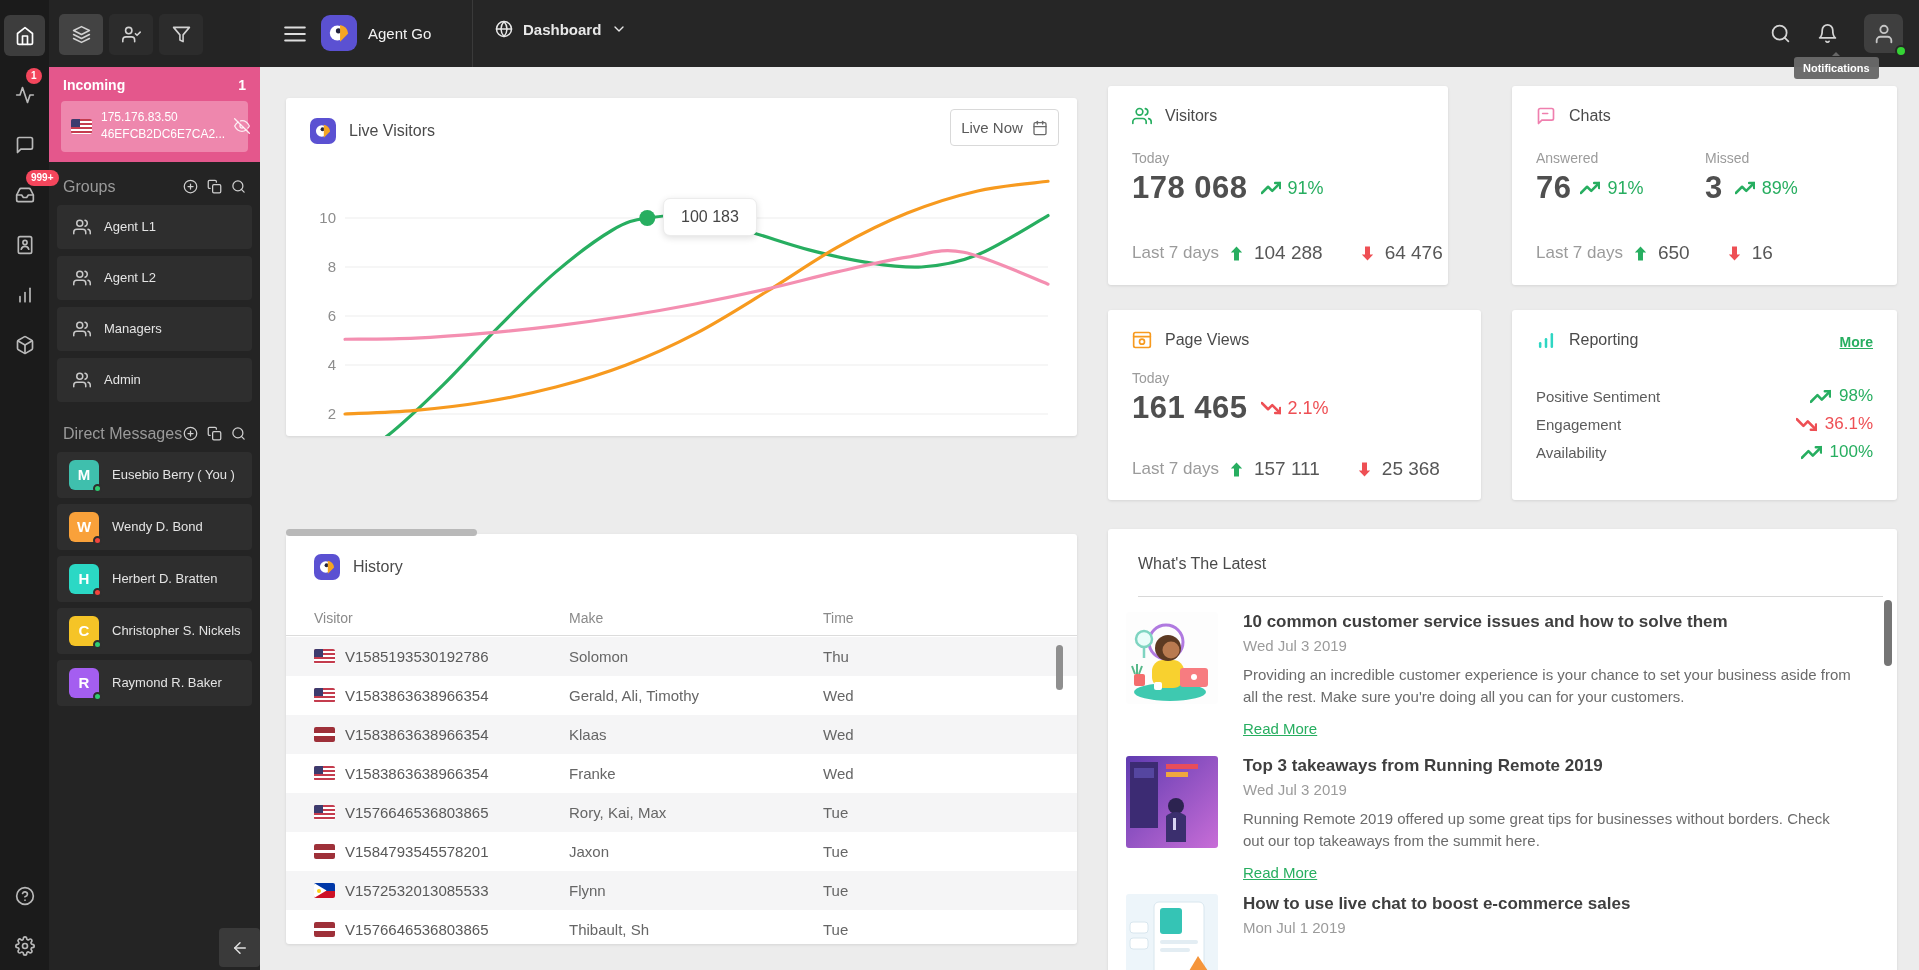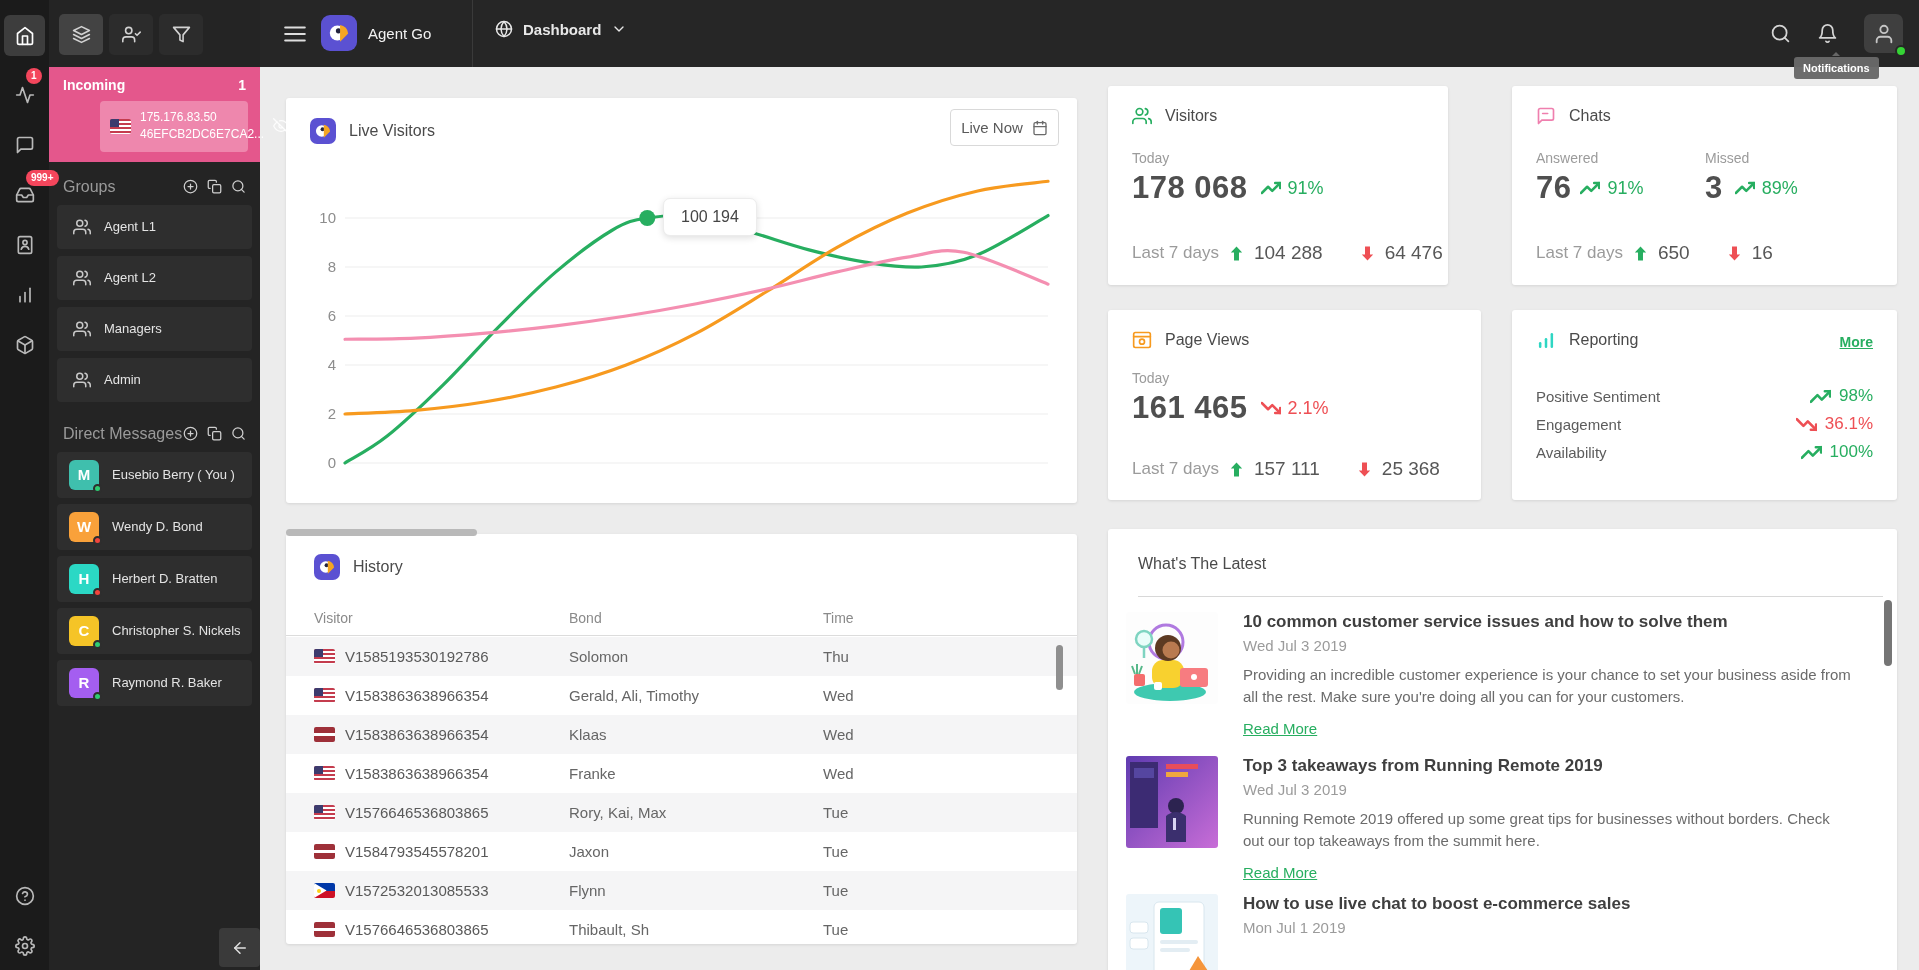--- a/index.html
+++ b/index.html
@@ -14,21 +14,21 @@
   .rail-btn.active { background:#3d3d3d; color:#fff; }
   .badge { position:absolute; background:#f4465c; color:#fff; font-size:10px; font-weight:bold; border-radius:9px; padding:2px 5px; line-height:1.2; z-index:40; }
 
   
   .sidebar { position:absolute; left:49px; top:0; width:211px; height:970px; background:#242424; z-index:20; }
   .sb-tools { display:flex; gap:6px; padding:14px 10px 12px 10px; }
   .sb-tool { width:44px; height:41px; border-radius:5px; background:#2c2c2c; color:#d2d2d2; display:flex; align-items:center; justify-content:center; }
   .sb-tool.active { background:#434343; }
   .incoming { background:#e4578c; padding:8px 12px 10px 12px; }
   .incoming-head { display:flex; align-items:center; color:#fff; font-size:14px; font-weight:bold; padding:2px 2px 8px 2px; }
-  .incoming-item { background:#ee87ad; border-radius:4px; padding:8px 10px; display:flex; align-items:center; gap:9px; color:#fff;margin-left:39px; }
+  .incoming-item { background:#ee87ad; border-radius:4px; padding:8px 10px; display:flex; align-items:center; gap:9px; color:#fff; }
   .incoming-ip { font-size:12px; line-height:1.45; }
   .sec-head { display:flex; align-items:center; color:#9a9a9a; font-size:16px; padding:16px 14px 9px 14px; }
   .sec-icons { margin-left:auto; display:flex; gap:9px; color:#cfcfcf; }
   .sb-item { margin:0 8px 7px 8px; height:44px; background:#2e2e2e; border-radius:4px; display:flex; align-items:center; padding-left:16px; color:#e4e4e4; font-size:13px; gap:13px; }
   .sb-item .g-ico { color:#c9c9c9; }
   .dm-item { margin:0 8px 6px 8px; height:46px; background:#2e2e2e; border-radius:4px; display:flex; align-items:center; padding-left:12px; gap:13px; color:#e4e4e4; font-size:13px; }
   .dm-avatar { position:relative; width:30px; height:30px; border-radius:6px; display:flex; align-items:center; justify-content:center; color:#fff; font-weight:bold; font-size:15px; flex:none; }
   .dm-status { position:absolute; right:-3px; bottom:-3px; width:9px; height:9px; border-radius:50%; border:2px solid #2e2e2e; }
   .collapse-btn { position:absolute; right:0; bottom:3px; width:41px; height:39px; background:#3a3a3a; border-radius:4px; display:flex; align-items:center; justify-content:center; color:#e0e0e0; }
 
@@ -53,21 +53,21 @@
   .tb-avatar .dot { position:absolute; right:-4px; bottom:-4px; width:12px; height:12px; border-radius:50%; background:#35d435; border:2px solid #262626; }
   .tooltip { position:absolute; left:1794px; top:57px; background:rgba(104,104,104,.97); color:#fff; font-size:11px; font-weight:bold; padding:5px 9px; border-radius:3px; z-index:60; }
   .tooltip::before { content:""; position:absolute; top:-5px; left:50%; margin-left:-4px; border:4px solid transparent; border-bottom-color:rgba(104,104,104,.97); border-top:none; }
 
   
   .main { position:absolute; left:260px; top:67px; width:1659px; height:903px; background:#ececec; overflow:hidden; }
   .card { position:absolute; background:#fff; border-radius:3px; box-shadow:0 1px 3px rgba(0,0,0,.1); overflow:hidden; }
   .c-head { position:absolute; left:24px; top:20px; display:flex; align-items:center; gap:13px; font-size:16px; color:#4a4a4a; }
   .mini-logo { width:26px; height:26px; border-radius:7px; background:#5b51d2; display:flex; align-items:center; justify-content:center; }
 
-  #live-card { left:26px; top:31px; width:791px; height:405px;padding-left:22px; }
+  #live-card { left:26px; top:31px; width:791px; height:338px;padding-left:22px; }
   .live-now { position:absolute; left:664px; top:11px; width:109px; height:37px; background:#fff; border:1px solid #d9d9d9; border-radius:4px; display:flex; align-items:center; justify-content:center; gap:9px; font-size:15px; color:#5a5a5a; }
   .chart-tip { position:absolute; left:377px; top:100px; background:#fff; border:1px solid #ececec; border-radius:7px; box-shadow:0 2px 7px rgba(0,0,0,.13); padding:9px 17px; font-size:16px; color:#454545; z-index:5; }
 
   .s-label { position:absolute; left:24px; font-size:14px; color:#9b9b9b; }
   .s-big-row { position:absolute; left:24px; display:flex; align-items:center; gap:13px; }
   .s-big { font-size:31px; font-weight:bold; color:#4f4f4f; letter-spacing:.5px; }
   .trend { display:flex; align-items:center; gap:7px; font-size:18px; }
   .trend.up { color:#27ae60; } .trend.down { color:#ee4f54; }
   .last7 { position:absolute; left:24px; display:flex; align-items:center; gap:9px; font-size:17px; color:#9b9b9b; }
   .last7 b { color:#575757; font-weight:normal; font-size:19px; }
@@ -487,21 +487,21 @@
         <text x="38" y="159" text-anchor="end" font-size="15" fill="#8d8d8d">6</text>
         <line x1="47" y1="105" x2="750" y2="105" stroke="#ededed" stroke-width="1"></line>
         <text x="38" y="110" text-anchor="end" font-size="15" fill="#8d8d8d">8</text>
         <line x1="47" y1="56" x2="750" y2="56" stroke="#ededed" stroke-width="1"></line>
         <text x="38" y="61" text-anchor="end" font-size="15" fill="#8d8d8d">10</text>
         <path d="M47,301C54.03,296.5083333333333,72.77666666666667,287.1166666666667,89.18,274.05C105.58333333333334,260.98333333333335,126.67333333333335,240.975,145.42000000000002,222.6C164.16666666666669,204.225,182.91333333333333,182.58333333333334,201.66,163.8C220.40666666666667,145.01666666666668,239.1533333333333,125.825,257.9,109.9C276.64666666666665,93.97500000000001,298.9083333333333,77.23333333333333,314.14,68.25C329.37166666666667,59.266666666666666,335.23,58.24583333333334,349.29,56C363.35,53.75416666666666,380.925,52.32499999999998,398.5,54.77499999999998C416.075,57.22499999999997,435.9933333333333,65.18749999999999,454.73999999999995,70.69999999999999C473.4866666666666,76.21249999999999,492.23333333333335,82.95000000000002,510.98,87.85000000000002C529.7266666666667,92.75000000000003,548.4733333333334,97.24166666666669,567.22,100.10000000000002C585.9666666666667,102.95833333333336,604.7133333333333,106.22500000000001,623.4599999999999,105C642.2066666666666,103.77499999999999,658.61,101.325,679.7,92.75C700.7900000000001,84.175,738.2833333333333,60.08333333333334,750,53.55000000000001" stroke="#27ae60" stroke-width="3.2" fill="none" stroke-linecap="round"></path>
         <path d="M47,252C58.71666666666667,251.3875,93.86666666666666,250.36666666666665,117.3,248.325C140.73333333333332,246.28333333333333,164.16666666666666,243.62916666666666,187.6,239.75C211.03333333333333,235.87083333333334,234.46666666666664,231.175,257.9,225.05C281.3333333333333,218.925,304.76666666666665,211.98333333333335,328.2,203C351.6333333333333,194.01666666666665,375.06666666666666,183.4,398.5,171.15C421.93333333333334,158.9,445.3666666666667,143.79166666666669,468.8,129.5C492.23333333333335,115.20833333333333,515.6666666666666,98.46666666666664,539.0999999999999,85.39999999999998C562.5333333333332,72.33333333333331,585.9666666666666,60.49166666666668,609.4,51.10000000000002C632.8333333333334,41.708333333333364,656.2666666666667,34.35833333333335,679.7,29.05000000000001C703.1333333333334,23.741666666666674,738.2833333333333,20.883333333333336,750,19.25" stroke="#f79a1f" stroke-width="3.2" fill="none" stroke-linecap="round"></path>
         <path d="M47,177.275C58.71666666666667,177.07083333333333,93.86666666666666,177.07083333333335,117.3,176.05C140.73333333333332,175.02916666666667,164.16666666666666,173.19166666666666,187.6,171.15C211.03333333333333,169.10833333333335,234.46666666666664,166.65833333333336,257.9,163.8C281.3333333333333,160.94166666666666,304.76666666666665,157.675,328.2,154C351.6333333333333,150.325,375.06666666666666,146.24166666666667,398.5,141.75C421.93333333333334,137.25833333333333,445.3666666666667,132.35833333333335,468.8,127.05000000000001C492.23333333333335,121.74166666666667,515.6666666666666,115.20833333333334,539.0999999999999,109.9C562.5333333333332,104.59166666666667,588.31,98.46666666666665,609.4,95.19999999999999C630.49,91.93333333333332,642.2066666666667,85.80833333333334,665.64,90.30000000000001C689.0733333333333,94.79166666666669,735.94,116.84166666666667,750,122.15" stroke="#f48fb1" stroke-width="3.2" fill="none" stroke-linecap="round"></path>
         <circle cx="349.29" cy="56" r="8" fill="#27ae60"></circle>
       </svg>
-    <div class="chart-tip">100 194</div>
+    <div class="chart-tip">100 183</div>
   </div>
 
   <div class="card" id="visitors-card">
     <div class="c-head">
         <span style="color:#27ae60">
           <svg width="20" height="20">
             <use href="#i-users"></use>
           </svg>
         </span>
         <span>Visitors</span>
@@ -658,21 +658,21 @@
     <div class="c-head" style="left:28px">
       <span class="mini-logo">
           <svg width="20" height="20">
             <use href="#i-parrot"></use>
           </svg>
         </span>
       <span>History</span>
     </div>
     <div class="th-row">
       <span style="left:28px">Visitor</span>
-      <span style="left:283px">Bond</span>
+      <span style="left:283px">Make</span>
       <span style="left:537px">Time</span>
     </div>
     <div class="t-div"></div>
     <div class="t-body">
       <div class="t-row">
           <span class="t-c1">
             <span class="flag flag-us"></span>
             <span>V1585193530192786</span>
           </span>
           <span class="t-c2">Solomon</span>

